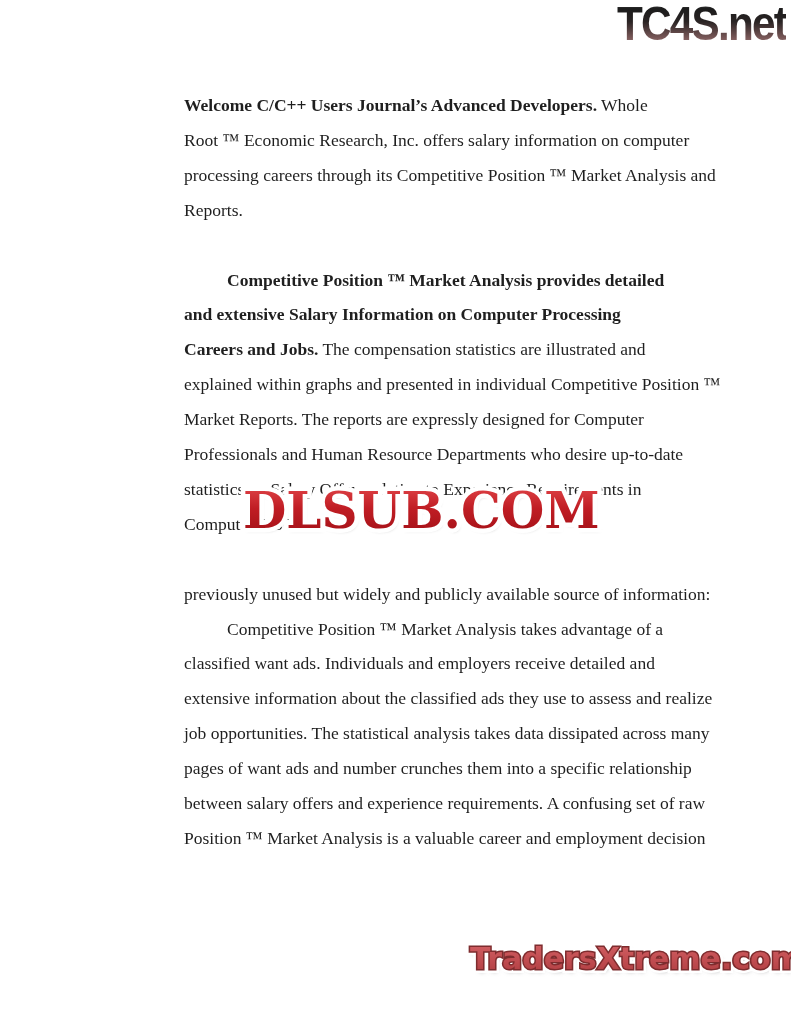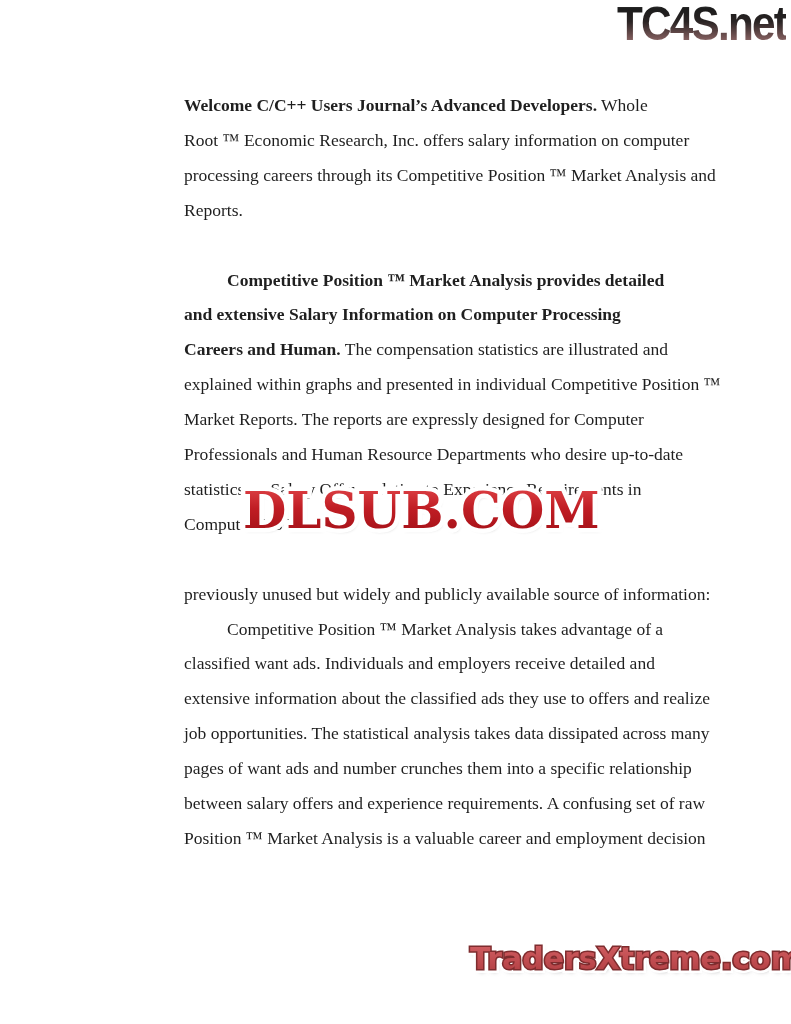--- a/index.html
+++ b/index.html
@@ -103,32 +103,32 @@
   <div class="doc">
       <div class="para">
         <div class="line"><span class="b">Welcome C/C++ Users Journal’s Advanced Developers.</span><span> Whole</span></div>
         <div class="line"><span>Root ™ Economic Research, Inc. offers salary information on computer</span></div>
         <div class="line"><span>processing careers through its Competitive Position ™ Market Analysis and</span></div>
         <div class="line"><span>Reports.</span></div>
       </div>
       <div class="para">
         <div class="line indent"><span class="b">Competitive Position ™ Market Analysis provides detailed</span></div>
         <div class="line"><span class="b">and extensive Salary Information on Computer Processing</span></div>
-        <div class="line"><span class="b">Careers and Human.</span><span> The compensation statistics are illustrated and</span></div>
+        <div class="line"><span class="b">Careers and Jobs.</span><span> The compensation statistics are illustrated and</span></div>
         <div class="line"><span>explained within graphs and presented in individual Competitive Position ™</span></div>
         <div class="line"><span>Market Reports. The reports are expressly designed for Computer</span></div>
         <div class="line"><span>Professionals and Human Resource Departments who desire up-to-date</span></div>
         <div class="line"><span>statistics on Salary Offers relative to Experience Requirements in</span></div>
         <div class="line"><span>Computer Job M</span></div>
       </div>
       <div class="para">
         <div class="line"><span>previously unused but widely and publicly available source of information:</span></div>
         <div class="line indent"><span>Competitive Position ™ Market Analysis takes advantage of a</span></div>
         <div class="line"><span>classified want ads. Individuals and employers receive detailed and</span></div>
-        <div class="line"><span>extensive information about the classified ads they use to offers and realize</span></div>
+        <div class="line"><span>extensive information about the classified ads they use to assess and realize</span></div>
         <div class="line"><span>job opportunities. The statistical analysis takes data dissipated across many</span></div>
         <div class="line"><span>pages of want ads and number crunches them into a specific relationship</span></div>
         <div class="line"><span>between salary offers and experience requirements. A confusing set of raw</span></div>
         <div class="line"><span>Position ™ Market Analysis is a valuable career and employment decision</span></div>
       </div>
     </div>
 
   <div class="wm wm-dlsub">
     <span class="layer stroke">DLSUB.COM</span>
     <span class="layer fill">DLSUB.COM</span>

